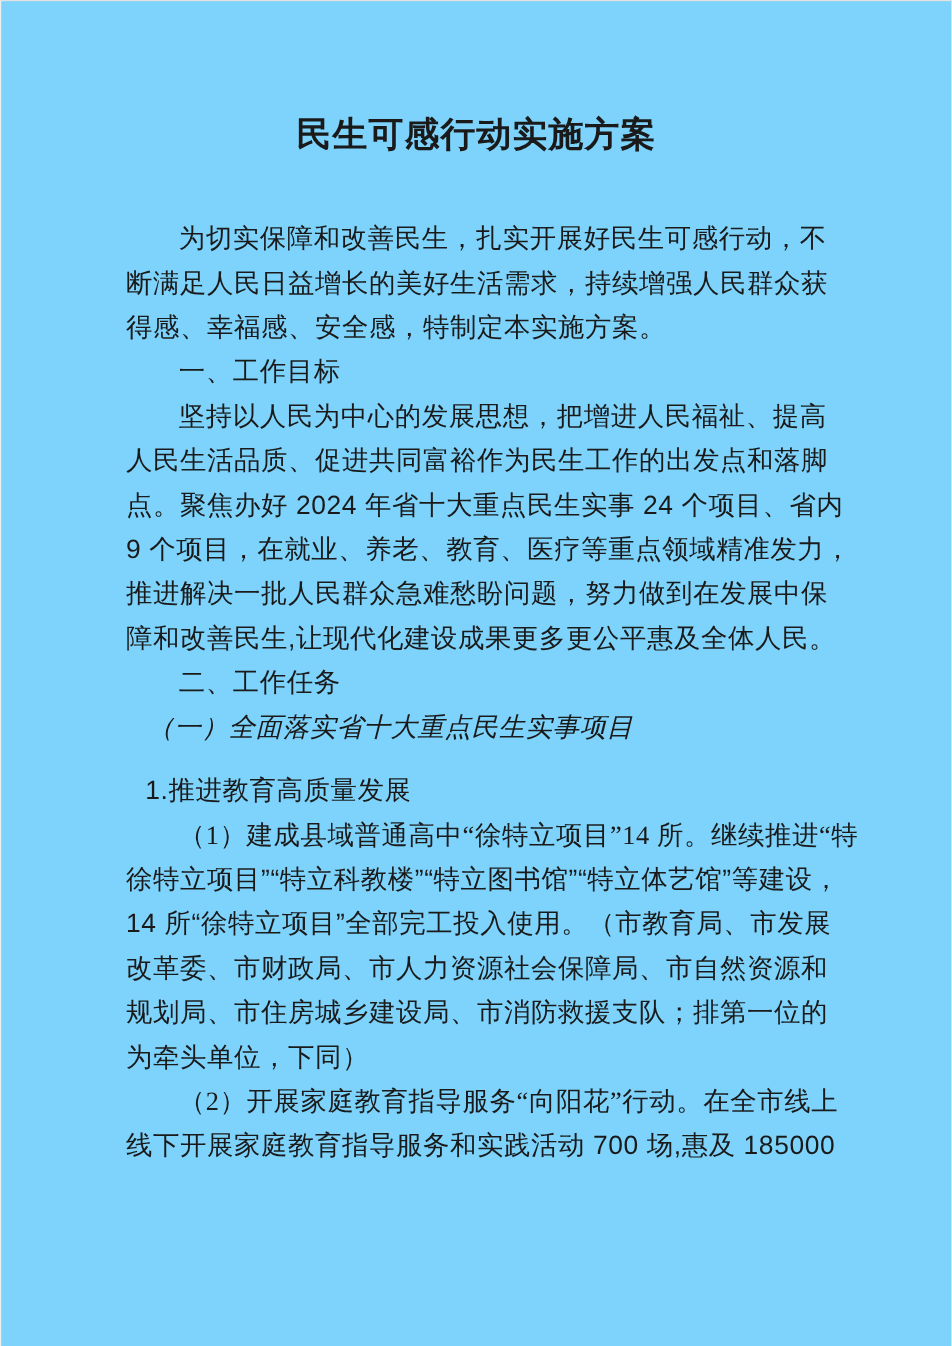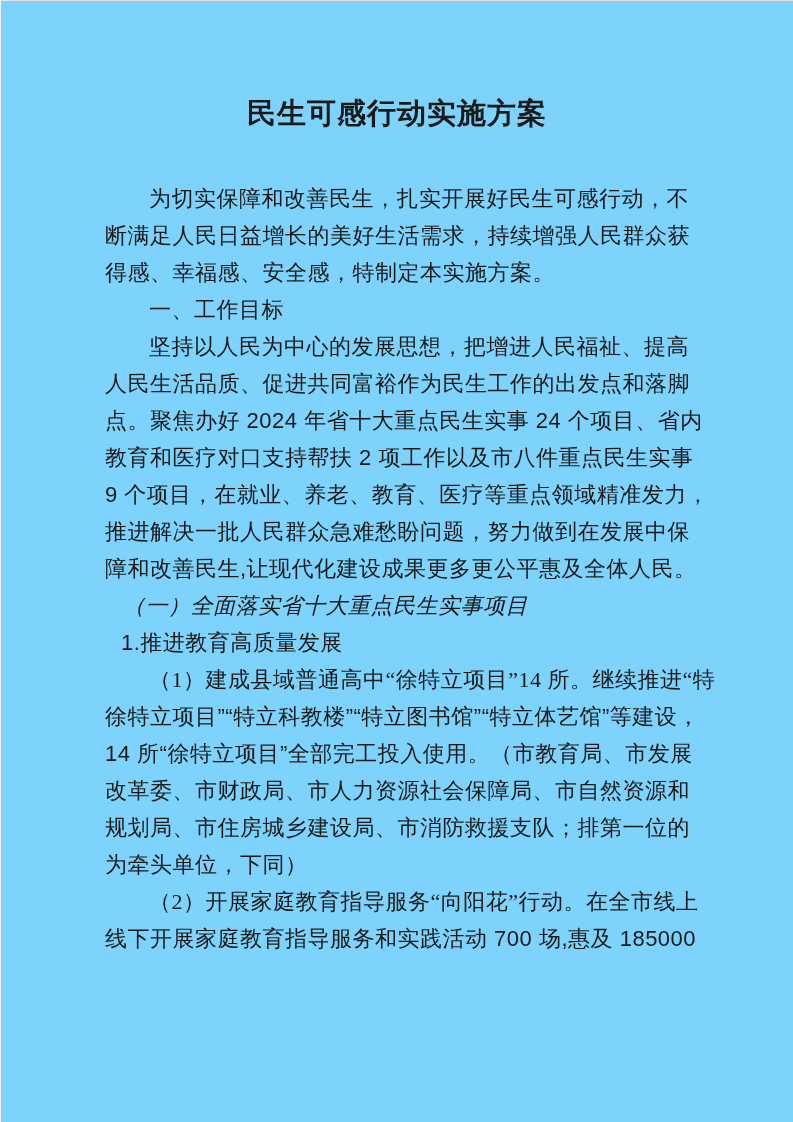--- a/index.html
+++ b/index.html
@@ -39,39 +39,39 @@
     font-size: 22px;
     line-height: 37px;
     height: 37px;
     white-space: pre;
     text-align: left;
     letter-spacing: 0.5px;
   }
   
   .ind2  { text-indent: 44px; font-family: Liberation Serif, serif; } 
   .ind1a { text-indent: 18px; font-style: italic; } 
-  .ind1b { text-indent: 16px; } 
+  .ind1b { text-indent: 16px; margin-top: 16px; } 
 </style>
 </head>
 <body>
 
 <div class="page">
   <h1 class="doc-title">民生可感行动实施方案</h1>
   <div class="doc-body">
     <div class="line ind2">为切实保障和改善民生，扎实开展好民生可感行动，不</div>
     <div class="line">断满足人民日益增长的美好生活需求，持续增强人民群众获</div>
     <div class="line">得感、幸福感、安全感，特制定本实施方案。</div>
     <div class="line ind2">一、工作目标</div>
     <div class="line ind2">坚持以人民为中心的发展思想，把增进人民福祉、提高</div>
     <div class="line">人民生活品质、促进共同富裕作为民生工作的出发点和落脚</div>
     <div class="line">点。聚焦办好 2024 年省十大重点民生实事 24 个项目、省内</div>
-    <div class="line">教育和医疗对口支持帮扶 2 项工作以及市八件重点民生实事</div>
     <div class="line">9 个项目，在就业、养老、教育、医疗等重点领域精准发力，</div>
     <div class="line">推进解决一批人民群众急难愁盼问题，努力做到在发展中保</div>
     <div class="line">障和改善民生,让现代化建设成果更多更公平惠及全体人民。</div>
+    <div class="line ind2">二、工作任务</div>
     <div class="line ind1a">（一）全面落实省十大重点民生实事项目</div>
     <div class="line ind1b">1.推进教育高质量发展</div>
     <div class="line ind2">（1）建成县域普通高中“徐特立项目”14 所。继续推进“特</div>
     <div class="line">徐特立项目”“特立科教楼”“特立图书馆”“特立体艺馆”等建设，</div>
     <div class="line">14 所“徐特立项目”全部完工投入使用。（市教育局、市发展</div>
     <div class="line">改革委、市财政局、市人力资源社会保障局、市自然资源和</div>
     <div class="line">规划局、市住房城乡建设局、市消防救援支队；排第一位的</div>
     <div class="line">为牵头单位，下同）</div>
     <div class="line ind2">（2）开展家庭教育指导服务“向阳花”行动。在全市线上</div>
     <div class="line">线下开展家庭教育指导服务和实践活动 700 场,惠及 185000</div>

